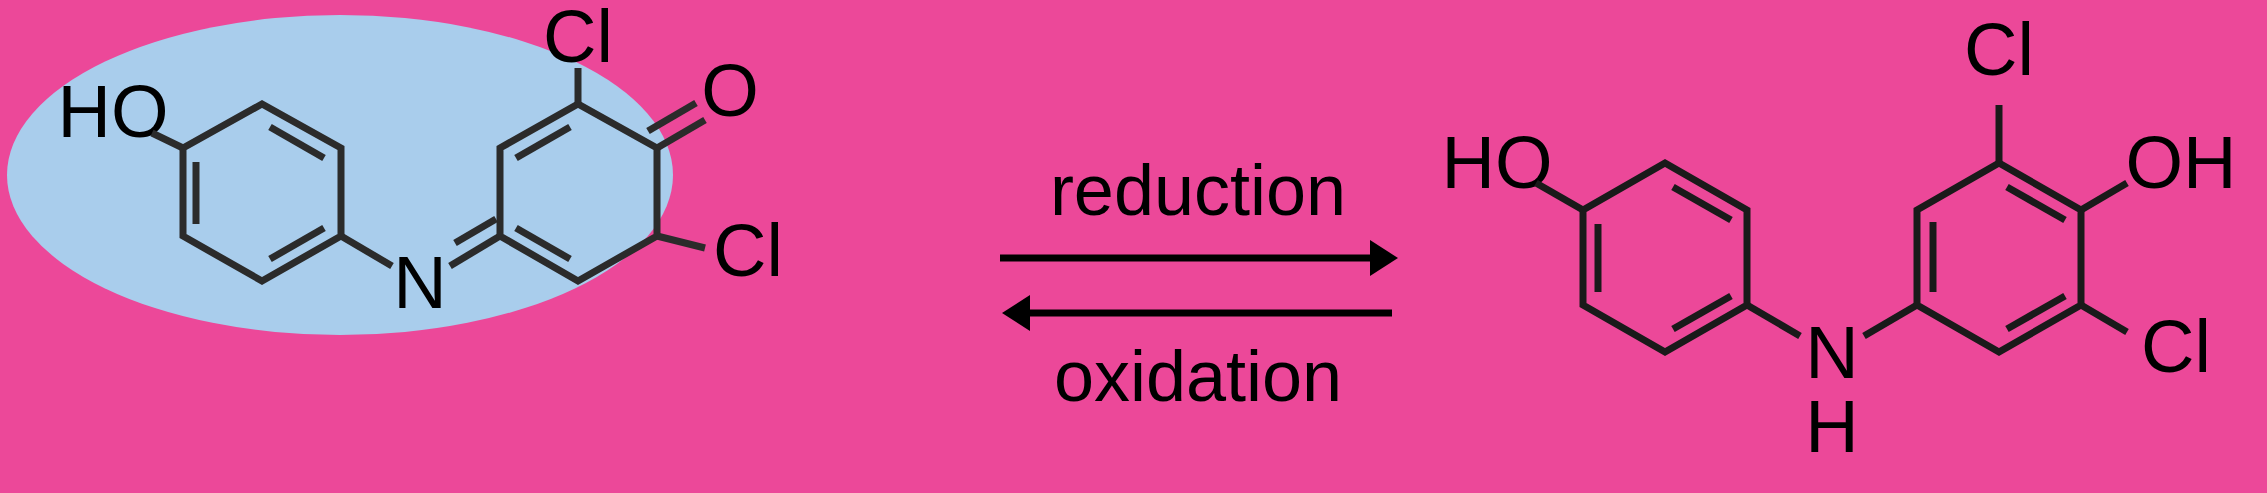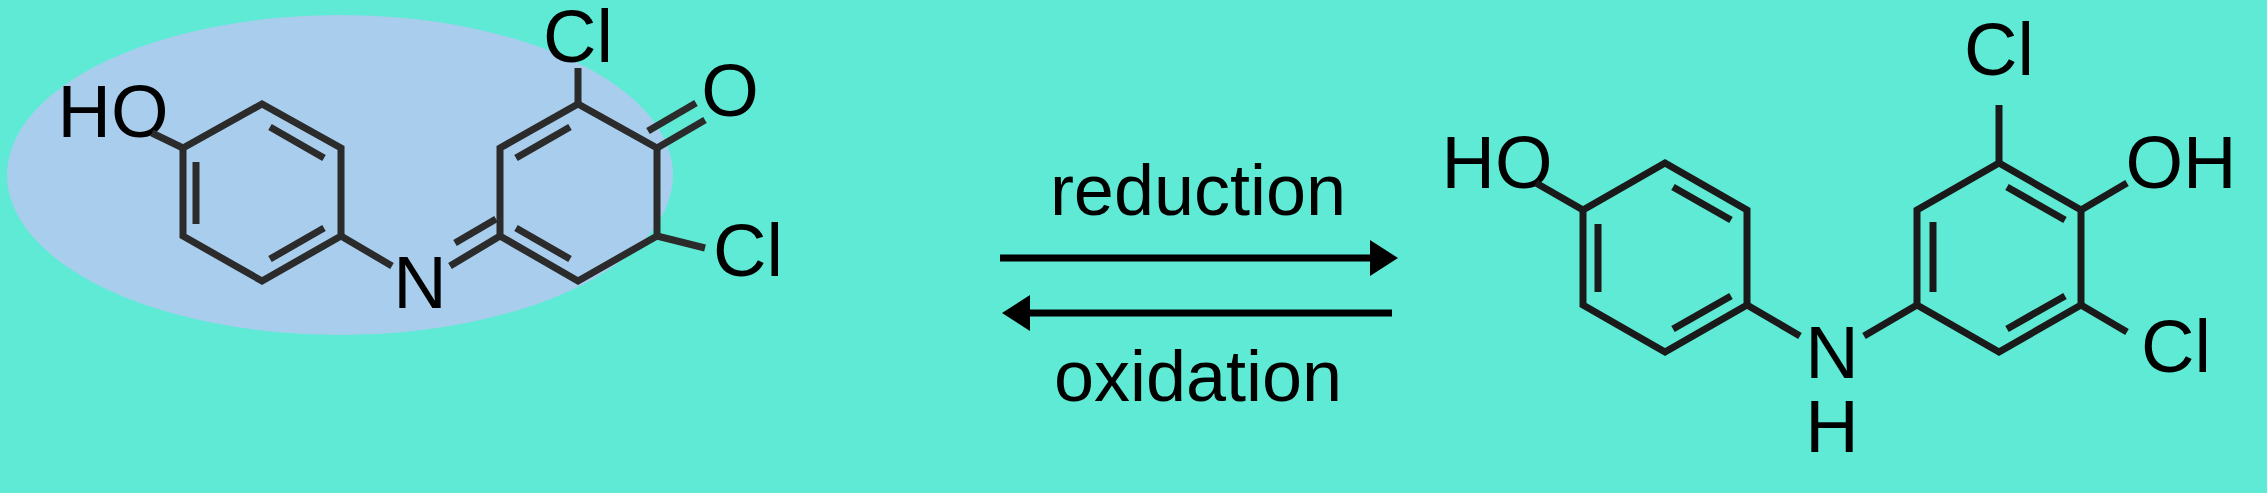--- a/index.html
+++ b/index.html
@@ -7,21 +7,21 @@
     padding: 0;
     background: #ffffff;
   }
   body {
     font-family: "Liberation Sans", sans-serif;
   }
   #stage {
     position: relative;
     width: 2267px;
     height: 493px;
-    background: #5eead4;
+    background: #ec4899;
     overflow: hidden;
   }
   svg.scheme {
     display: block;
     width: 2267px;
     height: 493px;
   }
   .bond {
     stroke: #2b2b2b;
     stroke-width: 7;

